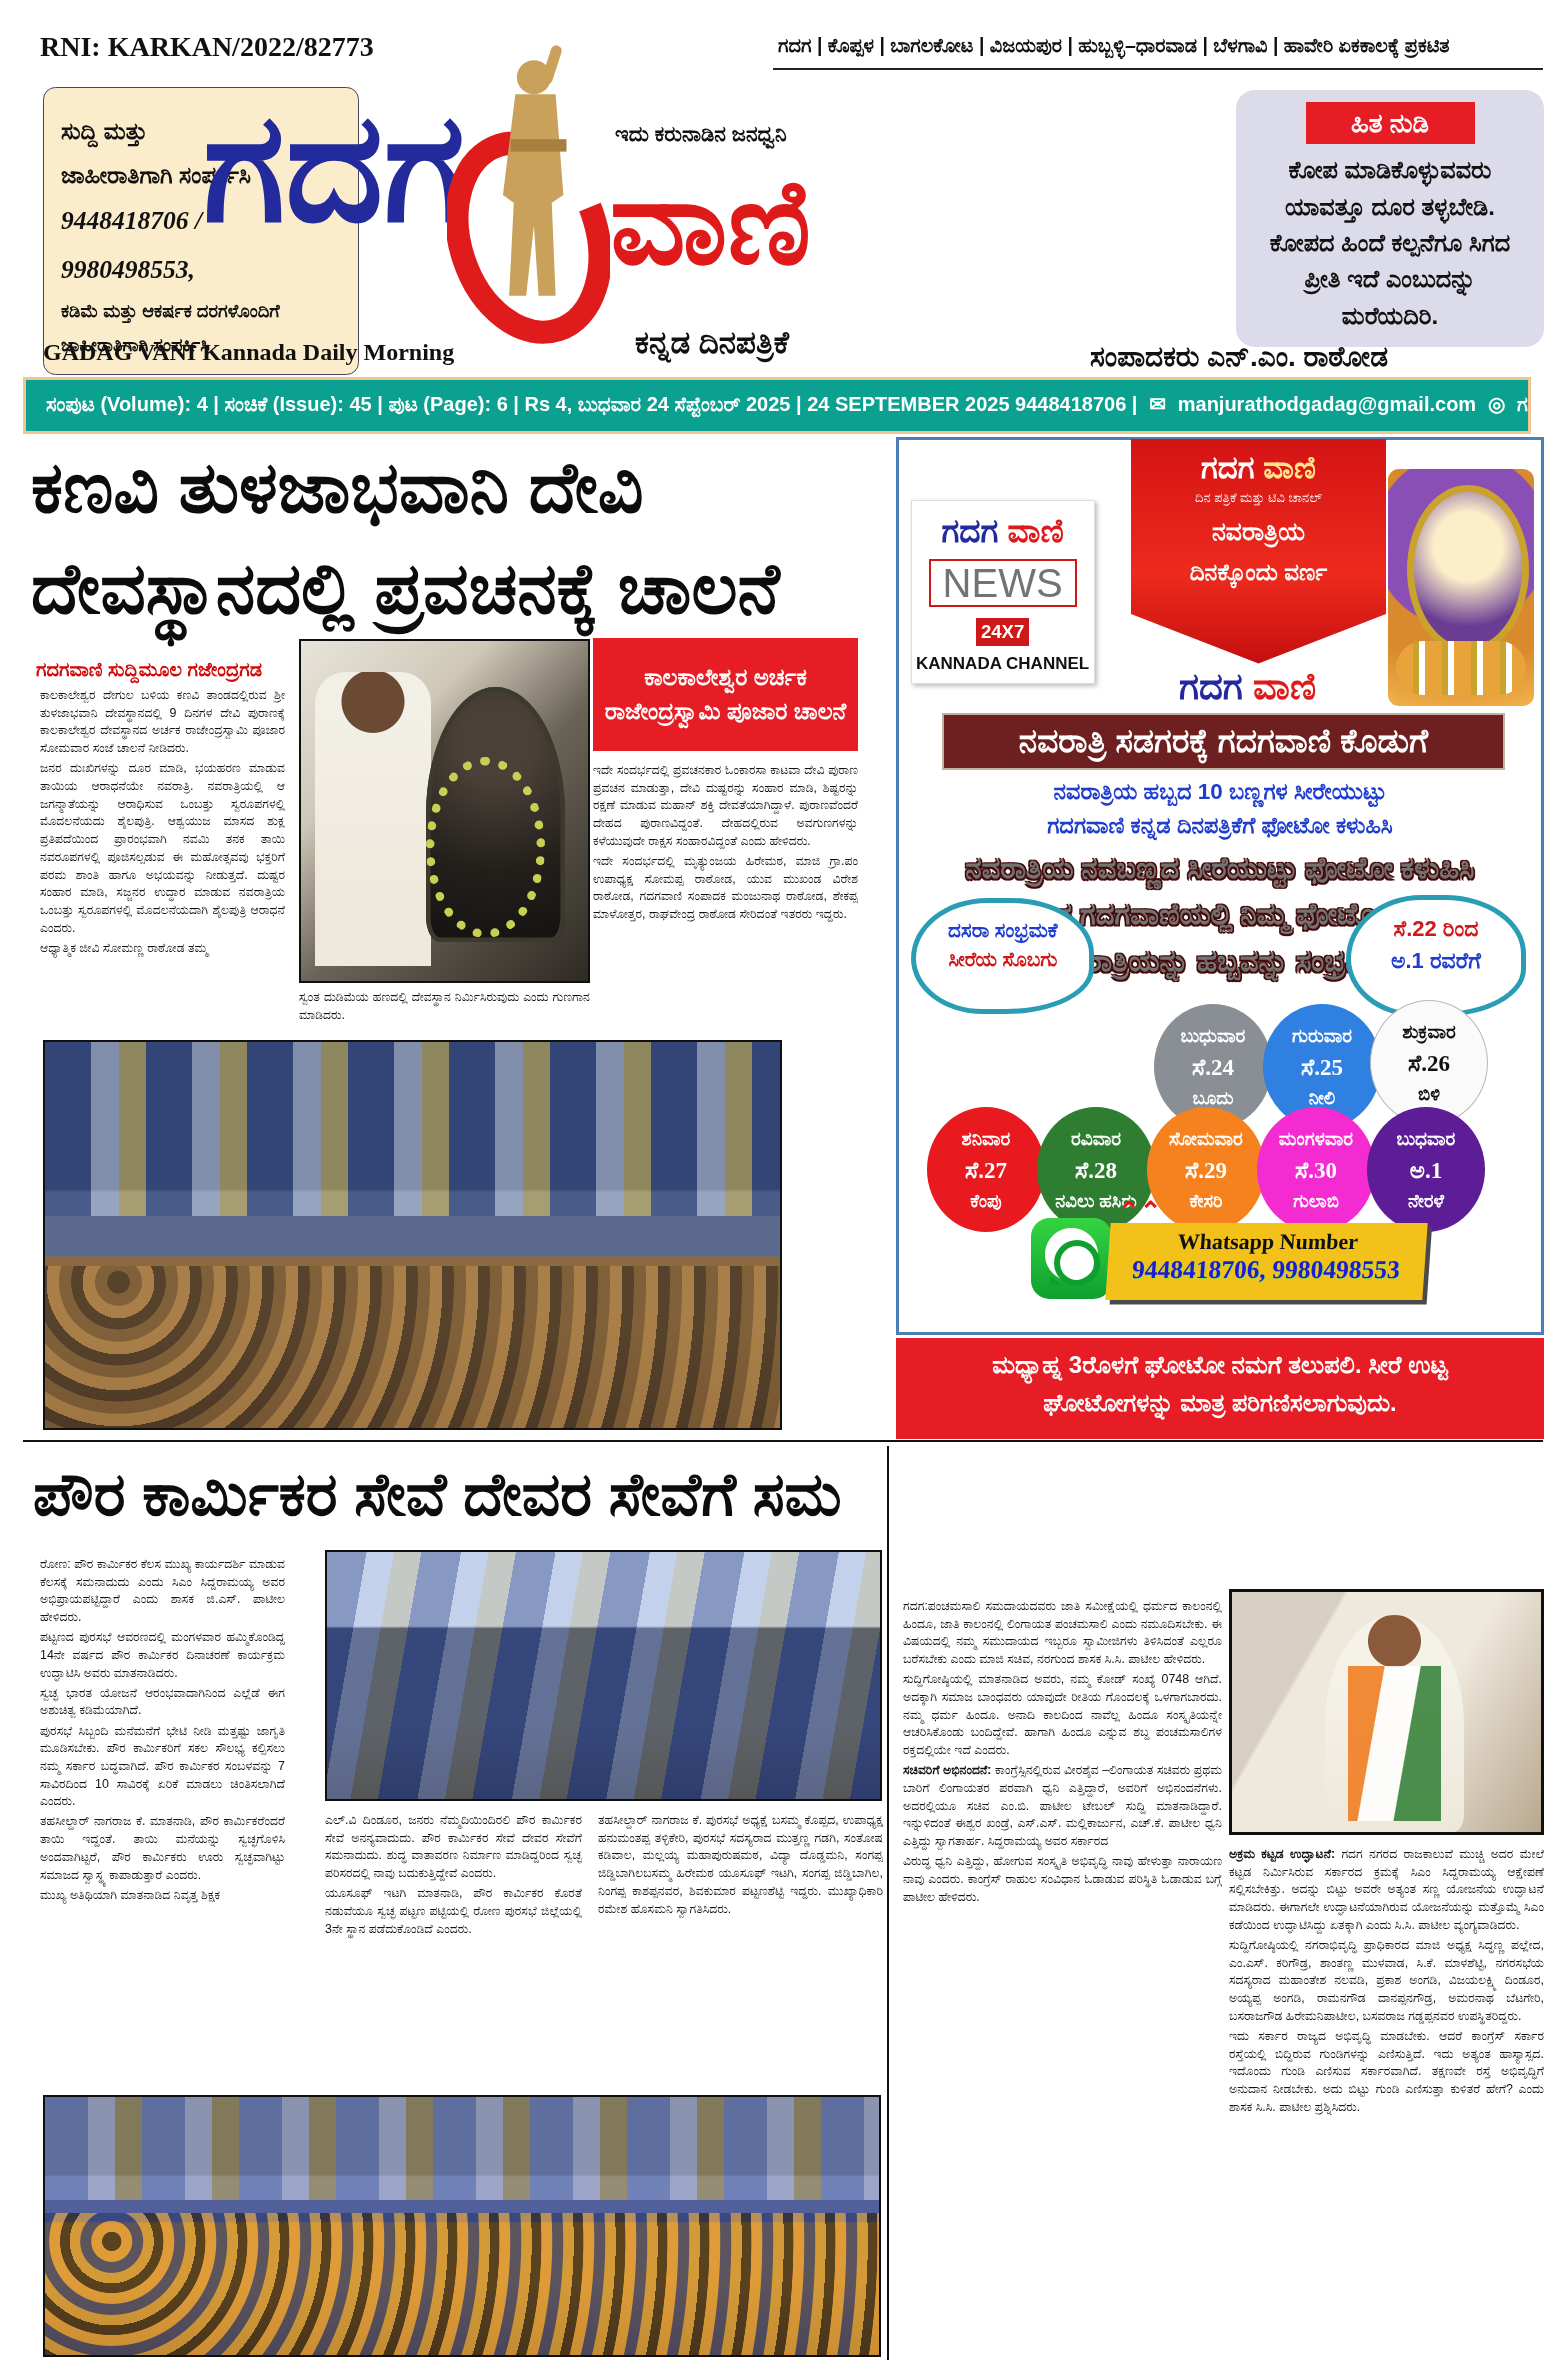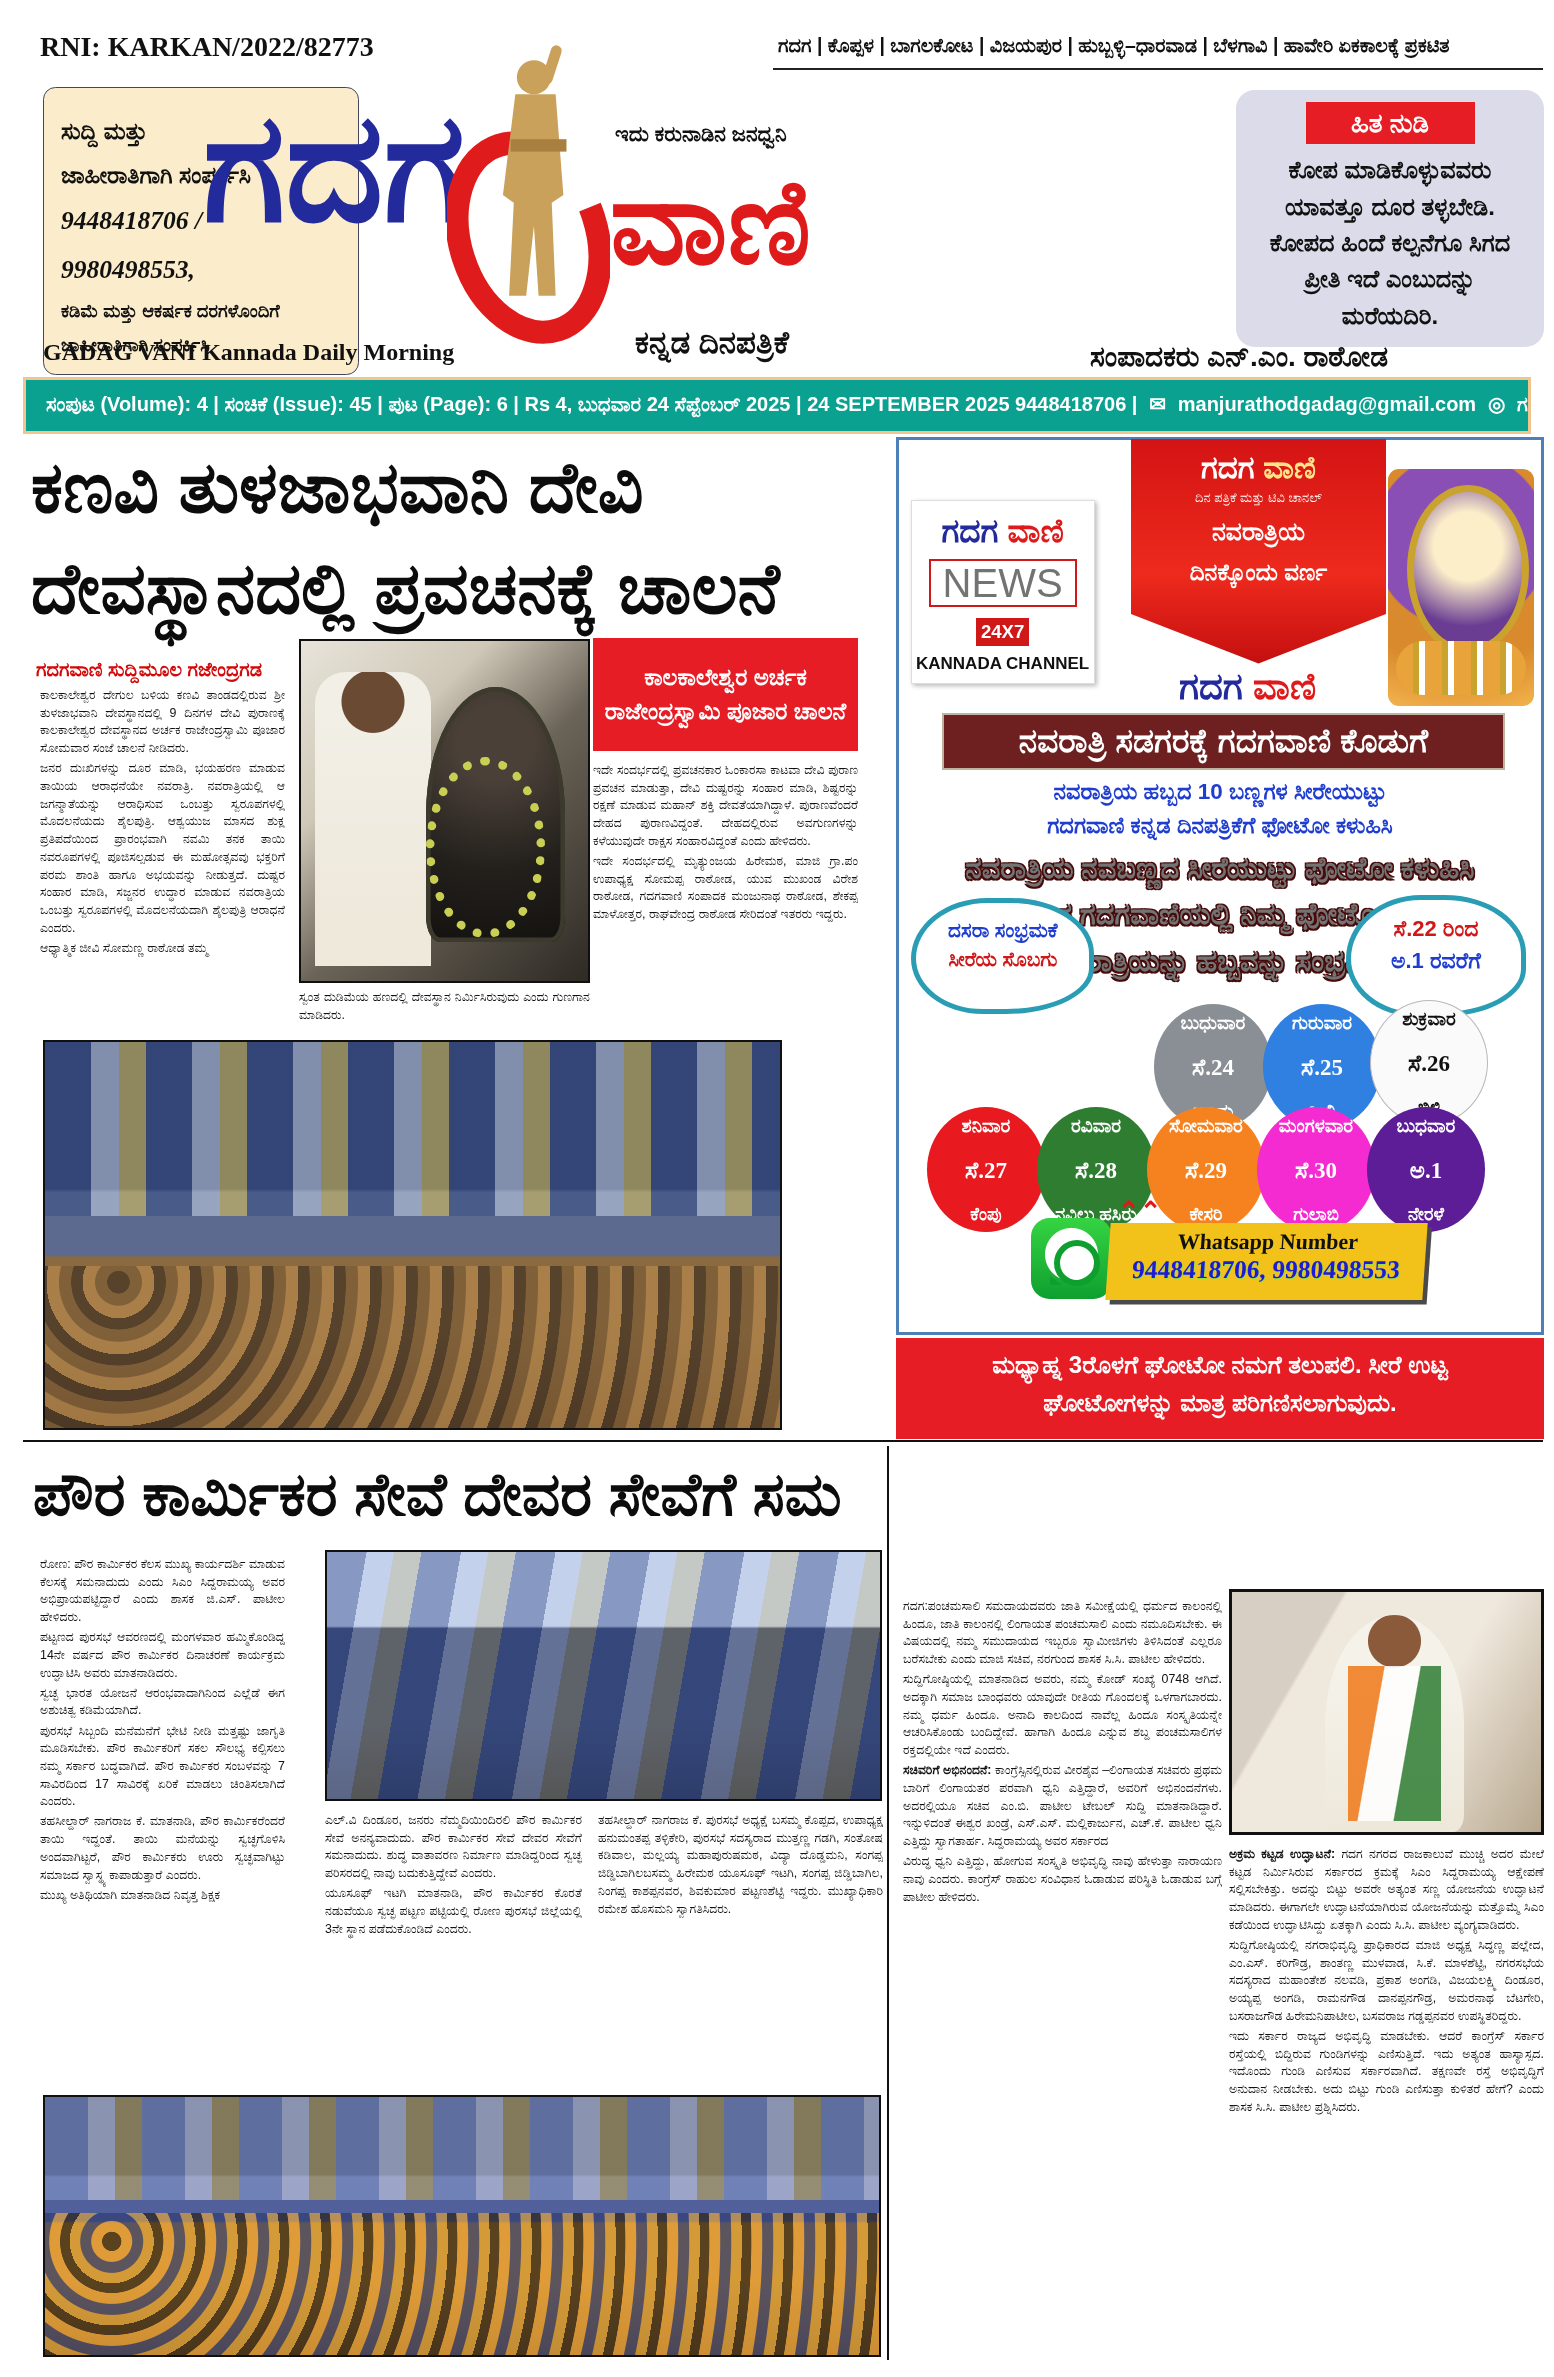--- a/index.html
+++ b/index.html
@@ -100,21 +100,21 @@
   #ad-red1{top:412px;} #ad-red2{top:458px;} #ad-red3{top:505px;}
   .cloud{position:absolute;background:#fff;border:5.4px solid #2a9db5;border-radius:48% 52% 55% 45%/60% 55% 45% 55%;
          text-align:center;box-sizing:border-box;padding-top:15.5px;}
   #cloud-l{left:12.4px;top:458px;width:183px;height:116px;}
   #cloud-l .t1{color:#1f3ed0;font-size:20px;font-weight:bold;}
   #cloud-l .t2{color:#d01818;font-size:20px;font-weight:bold;margin-top:6.2px;}
   #cloud-r{left:447px;top:455px;width:180px;height:122px;}
   #cloud-r .t1{color:#d01818;font-size:22px;font-weight:bold;}
   #cloud-r .t2{color:#1f3ed0;font-size:22px;font-weight:bold;margin-top:6.2px;}
   .circ{position:absolute;width:118px;height:125px;border-radius:50%;text-align:center;
-        display:flex;flex-direction:column;justify-content:center;gap:21px;box-sizing:border-box;}
+        display:flex;flex-direction:column;justify-content:center;gap:8px;box-sizing:border-box;}
   .circ .d1{font-size:18.6px;font-weight:bold;}
   .circ .d2{font-size:23px;font-weight:bold;font-family:"Liberation Serif",serif;}
   .circ .d3{font-size:18px;font-weight:bold;line-height:1.1;}
   #wapp{position:absolute;left:132px;top:778px;width:403px;height:93px;}
   #wapp .wicon{position:absolute;left:0;top:0;width:81px;height:81px;border-radius:18.6px;
         background:radial-gradient(circle at 50% 45%,#fff 0 26px,transparent 27px),linear-gradient(#35d442,#0f9f2f);}
   #wapp .wicon:before{content:"";position:absolute;left:23px;top:22px;width:34px;height:34px;border-radius:50%;
         border:6.2px solid #0f9f2f;}
   #wapp .wicon:after{content:"";position:absolute;left:18.6px;bottom:14px;border-left:12.4px solid #0f9f2f;
         border-top:9.3px solid transparent;}
@@ -346,21 +346,21 @@
 
   <div class="abs" id="div-h"></div>
   <div class="abs" id="div-v"></div>
 
   <div class="abs headline" id="bl-head">ಪೌರ ಕಾರ್ಮಿಕರ ಸೇವೆ ದೇವರ ಸೇವೆಗೆ ಸಮ</div>
 
   <div class="abs bodycol just" id="bl-col1">
     <p>ರೋಣ: ಪೌರ ಕಾರ್ಮಿಕರ ಕೆಲಸ ಮುಖ್ಯ ಕಾರ್ಯದರ್ಶಿ ಮಾಡುವ ಕೆಲಸಕ್ಕೆ ಸಮನಾದುದು ಎಂದು ಸಿಎಂ ಸಿದ್ದರಾಮಯ್ಯ ಅವರ ಅಭಿಪ್ರಾಯಪಟ್ಟಿದ್ದಾರೆ ಎಂದು ಶಾಸಕ ಜಿ.ಎಸ್. ಪಾಟೀಲ ಹೇಳಿದರು.</p>
     <p>ಪಟ್ಟಣದ ಪುರಸಭೆ ಆವರಣದಲ್ಲಿ ಮಂಗಳವಾರ ಹಮ್ಮಿಕೊಂಡಿದ್ದ 14ನೇ ವರ್ಷದ ಪೌರ ಕಾರ್ಮಿಕರ ದಿನಾಚರಣೆ ಕಾರ್ಯಕ್ರಮ ಉದ್ಘಾಟಿಸಿ ಅವರು ಮಾತನಾಡಿದರು.</p>
     <p>ಸ್ವಚ್ಛ ಭಾರತ ಯೋಜನೆ ಆರಂಭವಾದಾಗಿನಿಂದ ಎಲ್ಲೆಡೆ ಈಗ ಅಶುಚಿತ್ವ ಕಡಿಮೆಯಾಗಿದೆ.</p>
-    <p>ಪುರಸಭೆ ಸಿಬ್ಬಂದಿ ಮನೆಮನೆಗೆ ಭೇಟಿ ನೀಡಿ ಮತ್ತಷ್ಟು ಜಾಗೃತಿ ಮೂಡಿಸಬೇಕು. ಪೌರ ಕಾರ್ಮಿಕರಿಗೆ ಸಕಲ ಸೌಲಭ್ಯ ಕಲ್ಪಿಸಲು ನಮ್ಮ ಸರ್ಕಾರ ಬದ್ಧವಾಗಿದೆ. ಪೌರ ಕಾರ್ಮಿಕರ ಸಂಬಳವನ್ನು 7 ಸಾವಿರದಿಂದ 17 ಸಾವಿರಕ್ಕೆ ಏರಿಕೆ ಮಾಡಲು ಚಿಂತಿಸಲಾಗಿದೆ ಎಂದರು.</p>
+    <p>ಪುರಸಭೆ ಸಿಬ್ಬಂದಿ ಮನೆಮನೆಗೆ ಭೇಟಿ ನೀಡಿ ಮತ್ತಷ್ಟು ಜಾಗೃತಿ ಮೂಡಿಸಬೇಕು. ಪೌರ ಕಾರ್ಮಿಕರಿಗೆ ಸಕಲ ಸೌಲಭ್ಯ ಕಲ್ಪಿಸಲು ನಮ್ಮ ಸರ್ಕಾರ ಬದ್ಧವಾಗಿದೆ. ಪೌರ ಕಾರ್ಮಿಕರ ಸಂಬಳವನ್ನು 7 ಸಾವಿರದಿಂದ 10 ಸಾವಿರಕ್ಕೆ ಏರಿಕೆ ಮಾಡಲು ಚಿಂತಿಸಲಾಗಿದೆ ಎಂದರು.</p>
     <p>ತಹಸೀಲ್ದಾರ್ ನಾಗರಾಜ ಕೆ. ಮಾತನಾಡಿ, ಪೌರ ಕಾರ್ಮಿಕರೆಂದರೆ ತಾಯಿ ಇದ್ದಂತೆ. ತಾಯಿ ಮನೆಯನ್ನು ಸ್ವಚ್ಛಗೊಳಿಸಿ ಅಂದವಾಗಿಟ್ಟರೆ, ಪೌರ ಕಾರ್ಮಿಕರು ಊರು ಸ್ವಚ್ಛವಾಗಿಟ್ಟು ಸಮಾಜದ ಸ್ವಾಸ್ಥ್ಯ ಕಾಪಾಡುತ್ತಾರೆ ಎಂದರು.</p>
     <p>ಮುಖ್ಯ ಅತಿಥಿಯಾಗಿ ಮಾತನಾಡಿದ ನಿವೃತ್ತ ಶಿಕ್ಷಕ</p>
   </div>
 
   <div class="abs" id="bl-photo1">
     <div class="tent"></div>
   </div>
 
   <div class="abs bodycol just" id="bl-col2">
     <p>ಎಲ್.ವಿ ದಿಂಡೂರ, ಜನರು ನೆಮ್ಮದಿಯಿಂದಿರಲಿ ಪೌರ ಕಾರ್ಮಿಕರ ಸೇವೆ ಅನನ್ಯವಾದುದು. ಪೌರ ಕಾರ್ಮಿಕರ ಸೇವೆ ದೇವರ ಸೇವೆಗೆ ಸಮನಾದುದು. ಶುದ್ಧ ವಾತಾವರಣ ನಿರ್ಮಾಣ ಮಾಡಿದ್ದರಿಂದ ಸ್ವಚ್ಛ ಪರಿಸರದಲ್ಲಿ ನಾವು ಬದುಕುತ್ತಿದ್ದೇವೆ ಎಂದರು.</p>

